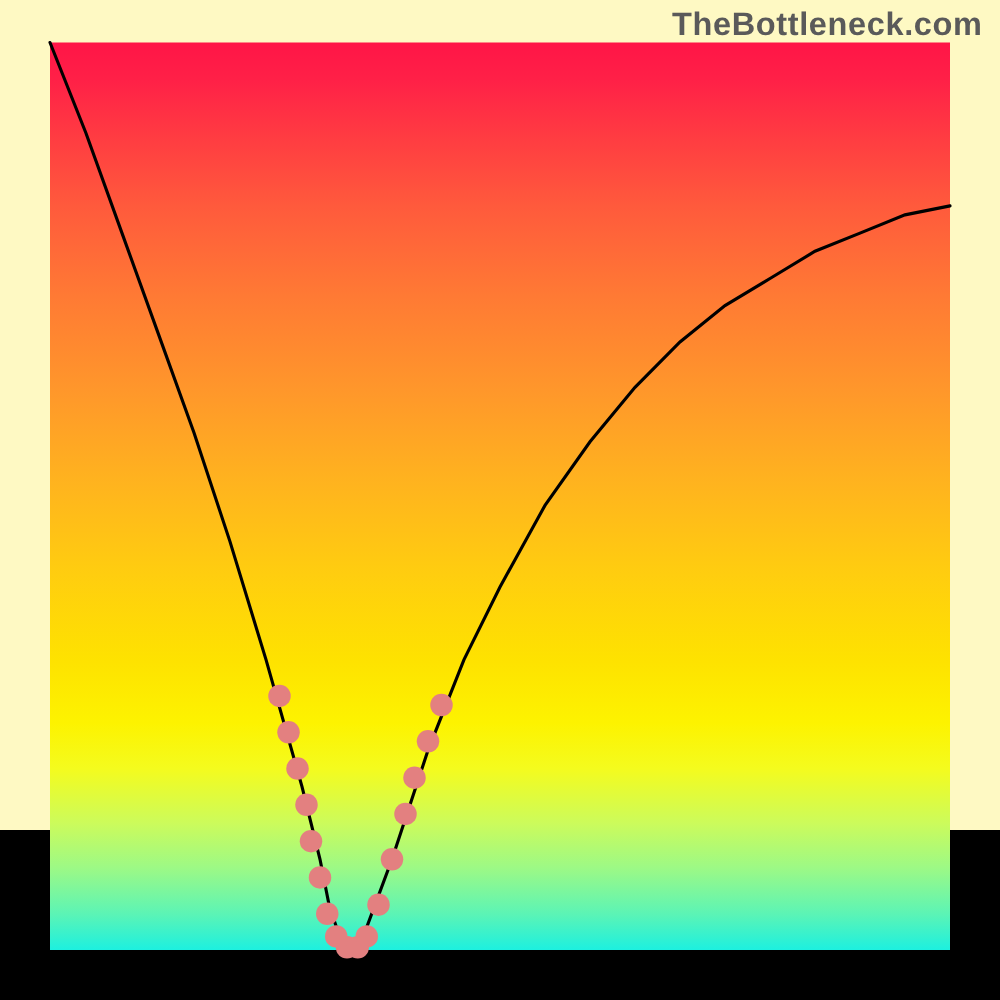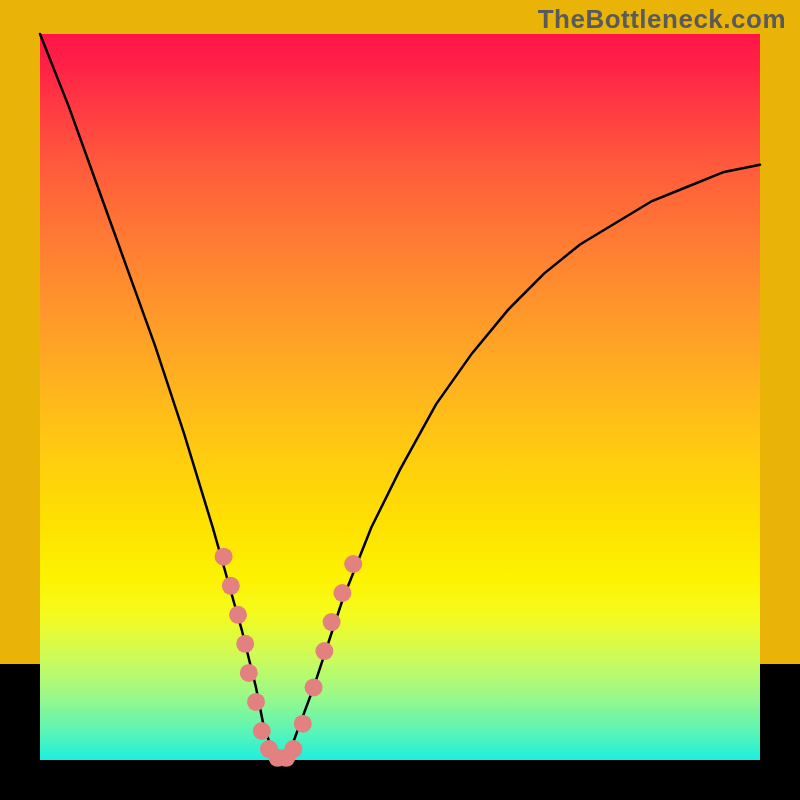--- a/index.html
+++ b/index.html
@@ -8,21 +8,21 @@
     width: 800px;
     height: 800px;
     overflow: hidden;
     background: #000;
     font-family: -apple-system, BlinkMacSystemFont, "Segoe UI", Arial, sans-serif;
   }
   .frame {
     position: relative;
     width: 800px;
     height: 664px;
-    background: #eab308;
+    background: #fef9c3;
   }
   .watermark {
     position: absolute;
     top: 4px;
     right: 14px;
     font-size: 26px;
     font-weight: 600;
     color: #5a5a5a;
     letter-spacing: 0.5px;
     z-index: 10;

